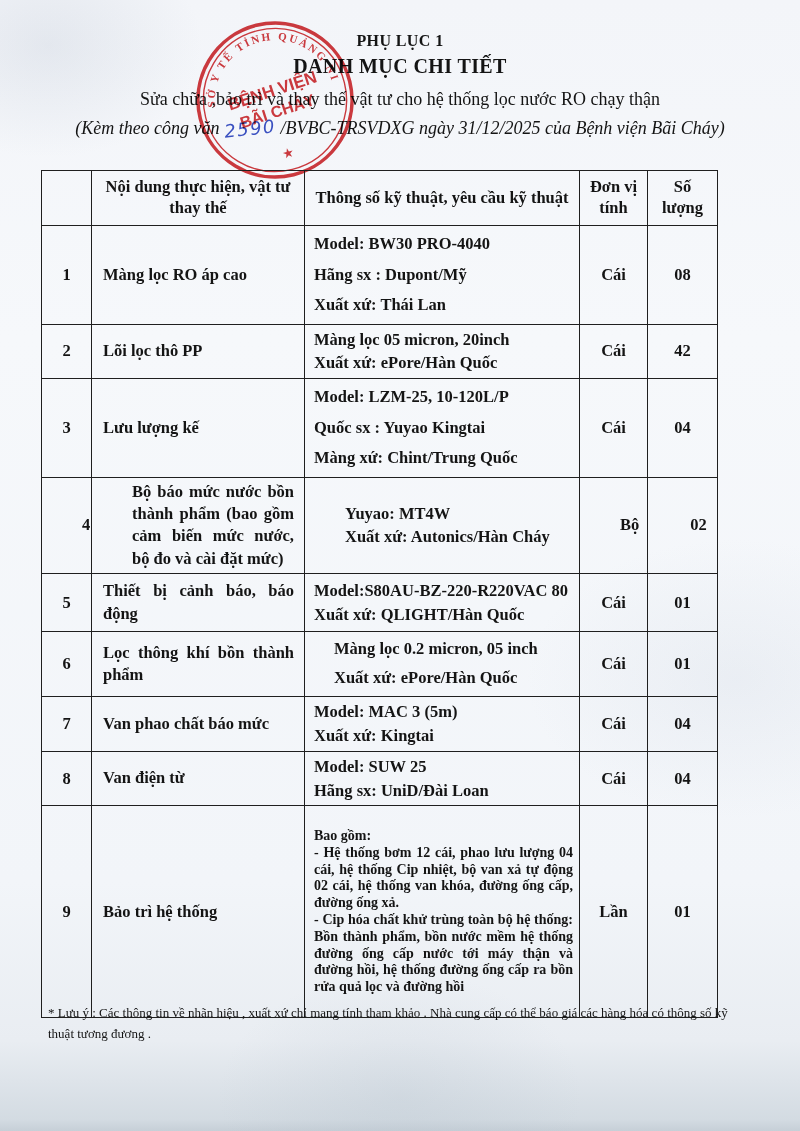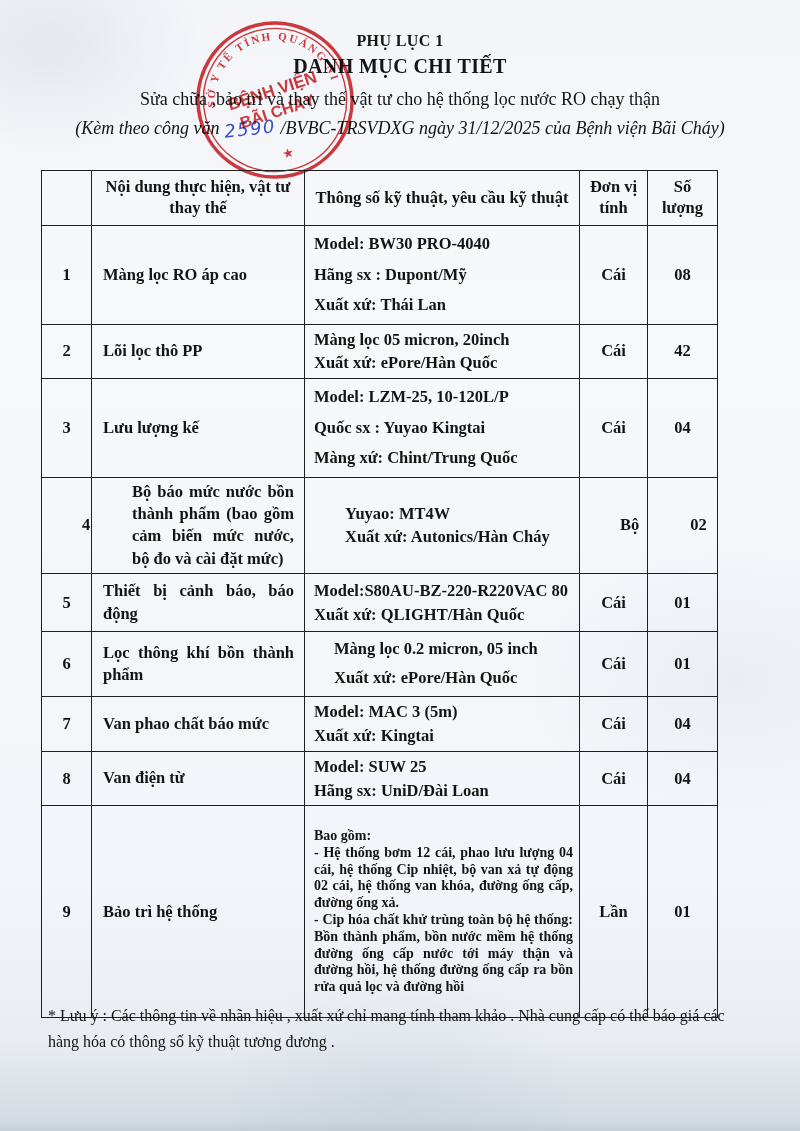--- a/index.html
+++ b/index.html
@@ -69,21 +69,21 @@
   tbody tr:nth-child(9) td{ height:212px; }
   tbody tr:nth-child(1) .spec-line,
   tbody tr:nth-child(3) .spec-line{ line-height:1.85; }
   tbody tr:nth-child(6) .spec-line{ line-height:1.75;margin-left:20px; }
   tbody tr:nth-child(9) td.specs{ font-size:14px; }
   tbody tr:nth-child(9) .spec-line{ line-height:1.2; }
 
   
   .note{
     position:absolute; left:48px; top:1003px; width:706px;
-    font-size:16px; line-height:1.6;
+    font-size:13px; line-height:1.6;
   }
 </style>
 </head>
 <body>
 
 <div class="sheet">
 
   <div class="doc-header">
     <div class="title-1">PHỤ LỤC 1</div>
     <div class="title-2">DANH MỤC CHI TIẾT</div>

